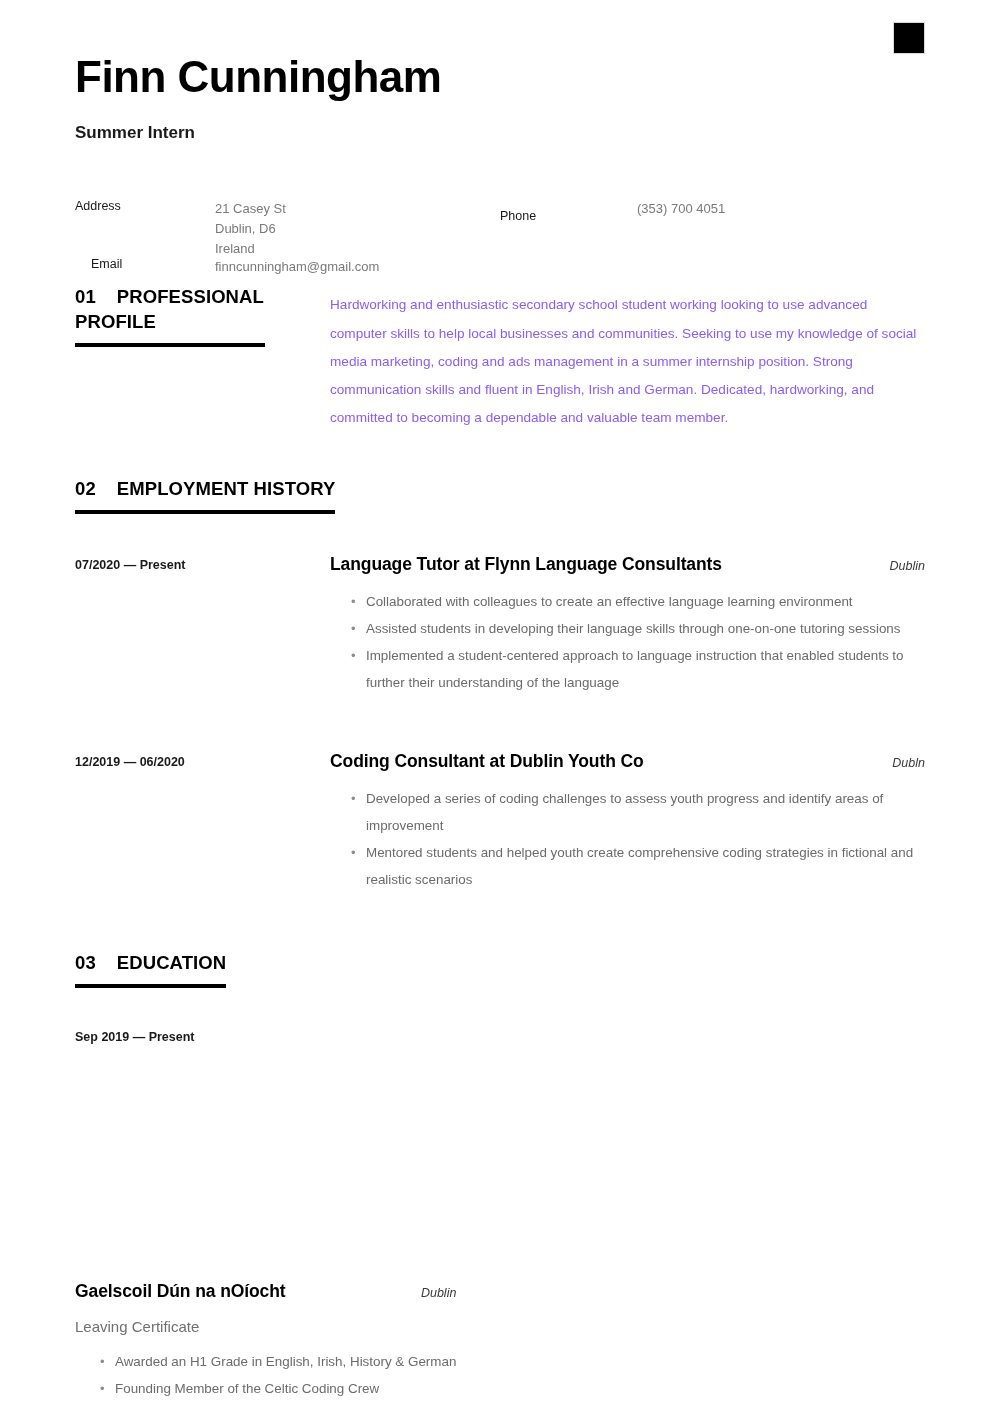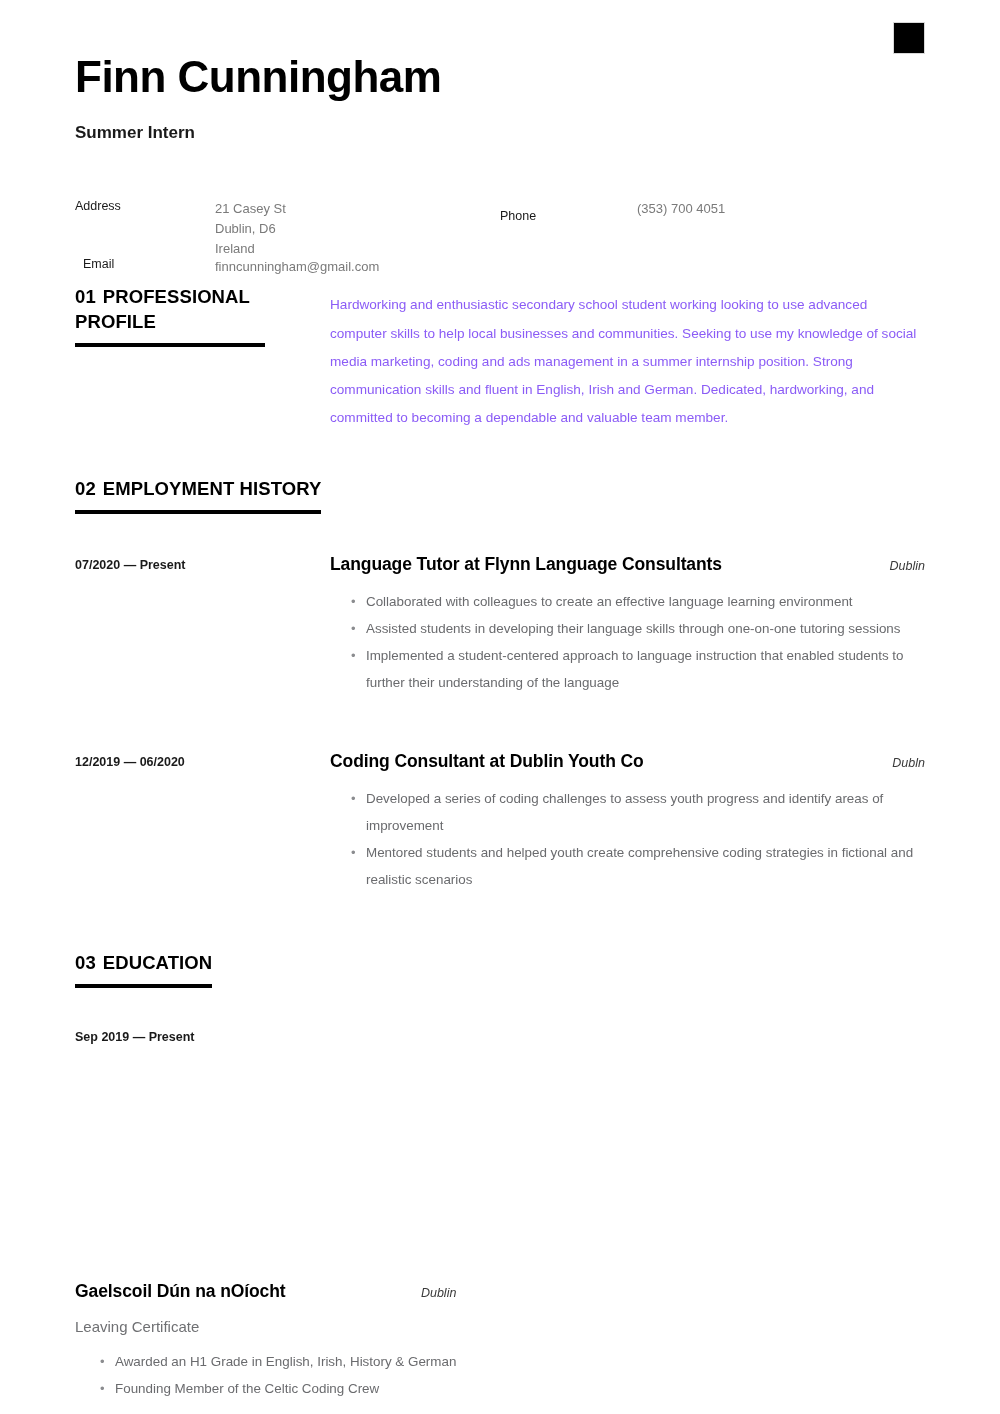--- a/index.html
+++ b/index.html
@@ -65,21 +65,21 @@
     color: #1a1a1a;
   }
   .contact-value {
     position: absolute;
     font-size: 13px;
     color: #7a7a7a;
     line-height: 1.52;
   }
   .c-addr-label { left: 0px;   top: 0px; }
   .c-addr-value { left: 140px; top: 0px; }
-  .c-email-label { left: 8px;   top: 58px; }
+  .c-email-label { left: 16px;   top: 58px; }
   .c-email-value { left: 140px; top: 58px; }
   .c-phone-label { left: 425px; top: 10px; }
   .c-phone-value { left: 562px; top: 0px; }
 
   
   .section { margin-top: 0; }
 
   .section-row {
     display: flex;
     align-items: flex-start;
@@ -93,21 +93,21 @@
   .section-heading {
     display: inline-block;
     font-size: 18.5px;
     font-weight: bold;
     color: #000000;
     line-height: 1.33;
     letter-spacing: 0.1px;
     border-bottom: 4px solid #000000;
     padding-bottom: 9px;
   }
-  .section-heading .num { margin-right: 7px; }
+  .section-heading .num { margin-right: 21px; }
 
   .heading-wrap-profile { max-width: 190px; }
 
   .profile-text {
     font-size: 13.6px;
     line-height: 2.08;
     color: #8b5cf6;
     padding-top: 6px;
   }
 

